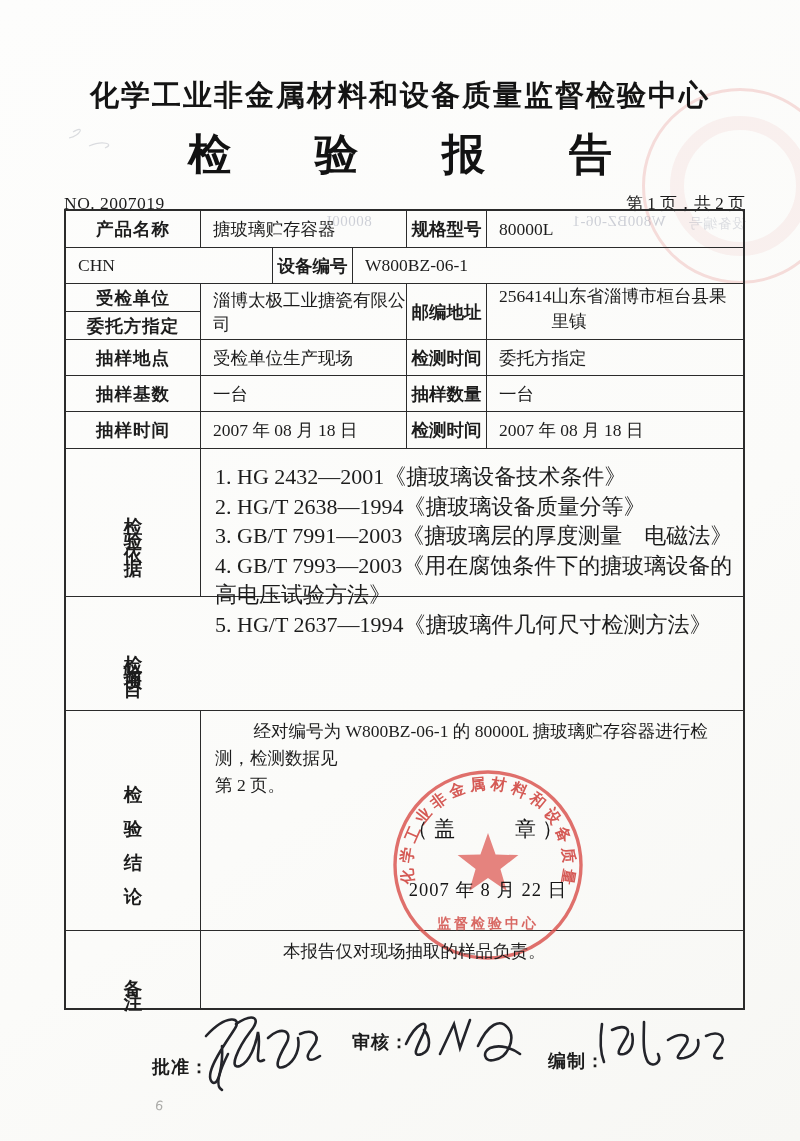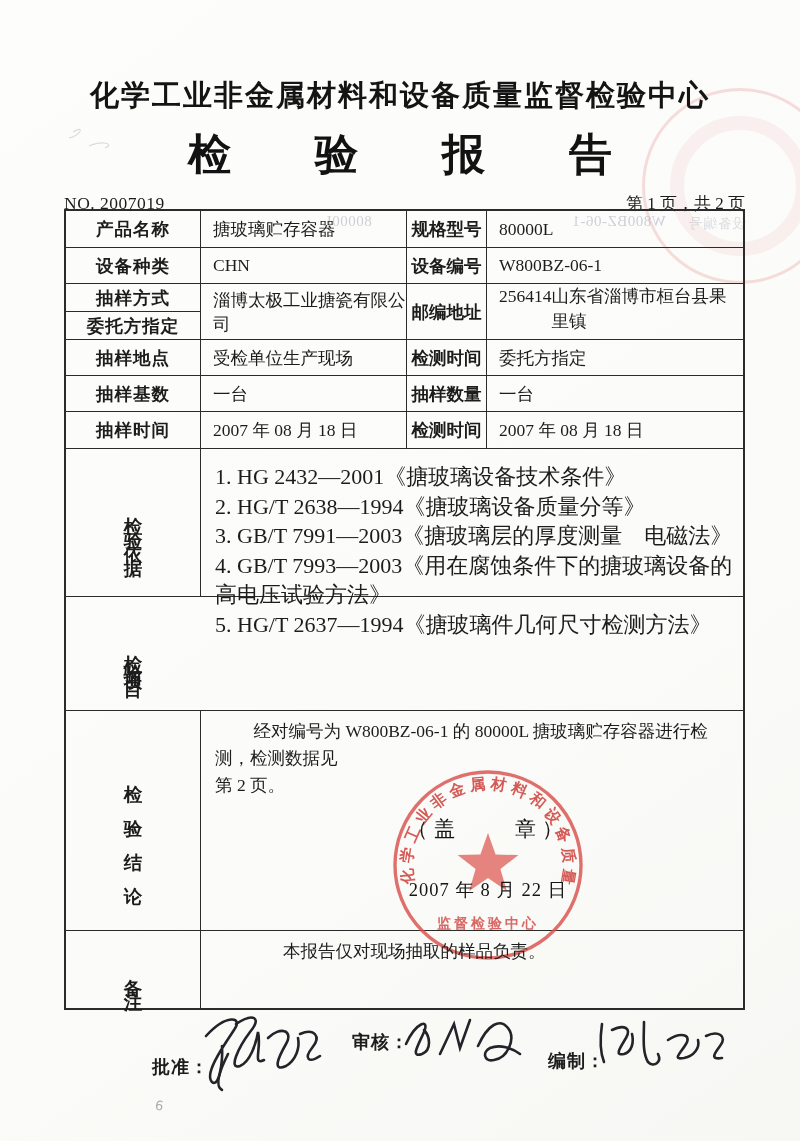--- a/index.html
+++ b/index.html
@@ -165,29 +165,28 @@
   <div class="tbl">
 
     <div class="trow h36">
       <div class="cell c-label">产品名称</div>
       <div class="cell c-val1">搪玻璃贮存容器</div>
       <div class="cell c-label2">规格型号</div>
       <div class="cell c-val2">80000L</div>
     </div>
 
     <div class="trow h36">
-      <div class="cell c-label">设备种类</div>
       <div class="cell c-val1">CHN</div>
       <div class="cell c-label2">设备编号</div>
       <div class="cell c-val2">W800BZ-06-1</div>
     </div>
 
     <div class="trow h56">
       <div class="cell c-label stack-labels">
-        <div class="half">抽样方式</div>
+        <div class="half">受检单位</div>
         <div class="half">委托方指定</div>
       </div>
       <div class="cell c-val1">淄博太极工业搪瓷有限公司</div>
       <div class="cell c-label2">邮编地址</div>
       <div class="cell c-val2 two-line">
         <span>256414</span>
         <span>山东省淄博市桓台县果里镇</span>
       </div>
     </div>
 

